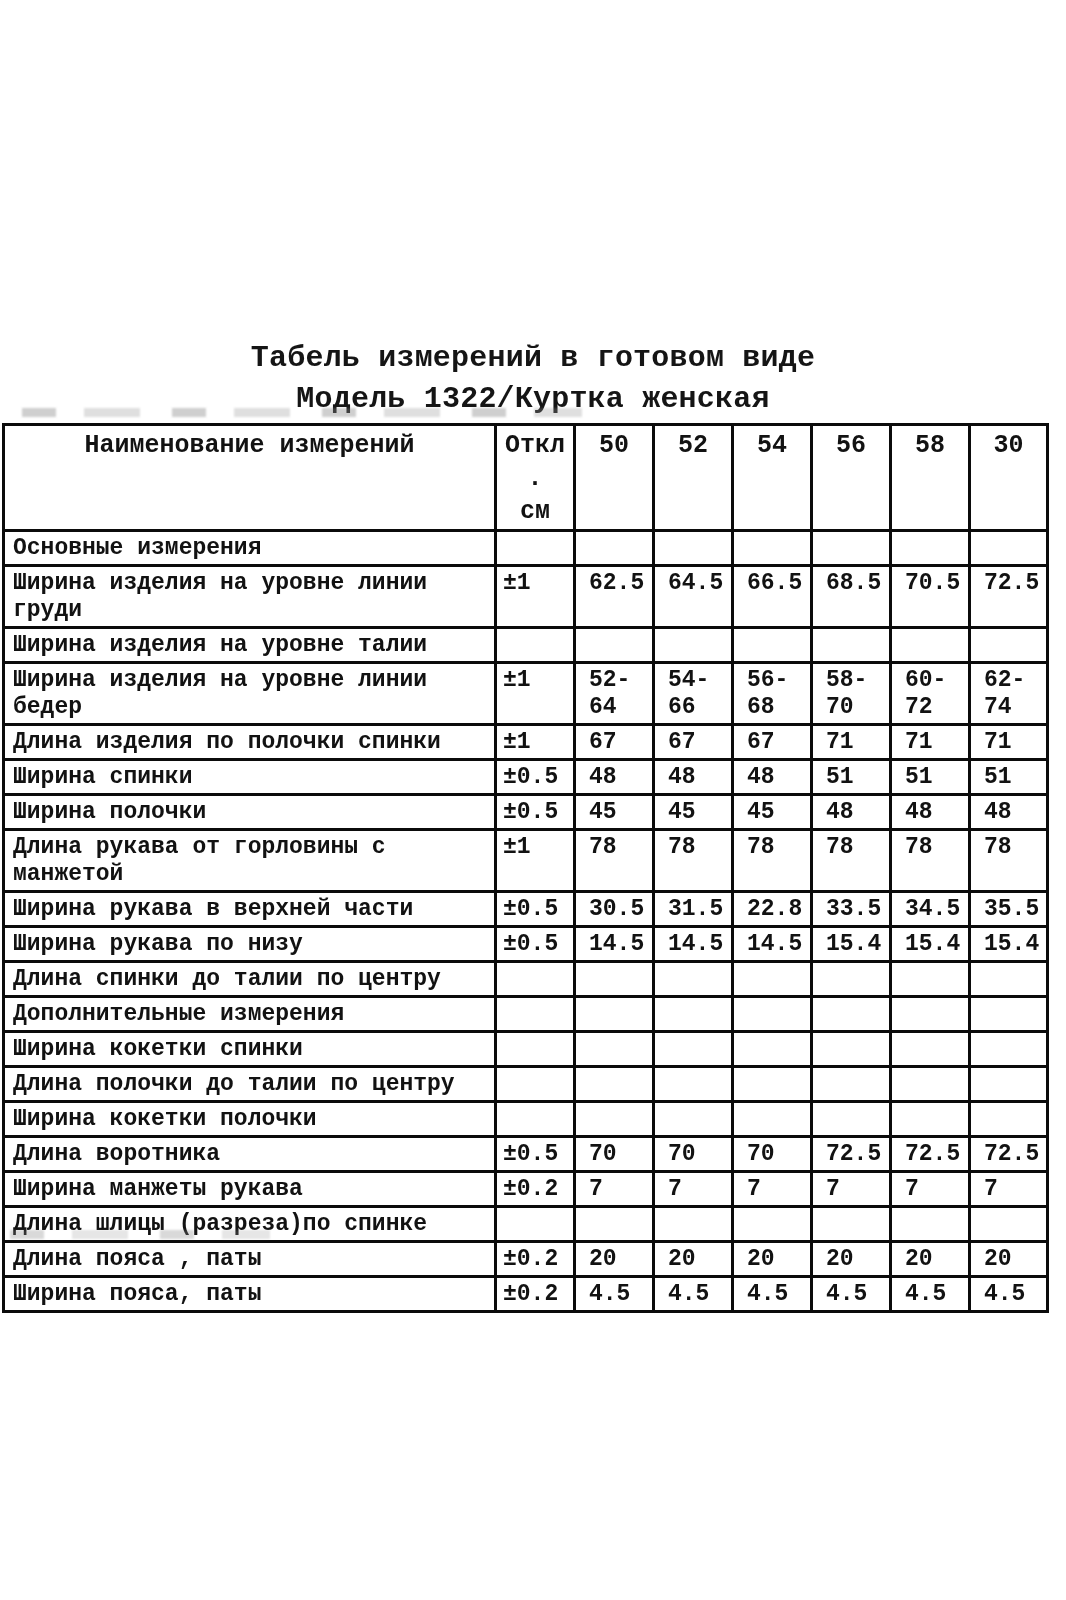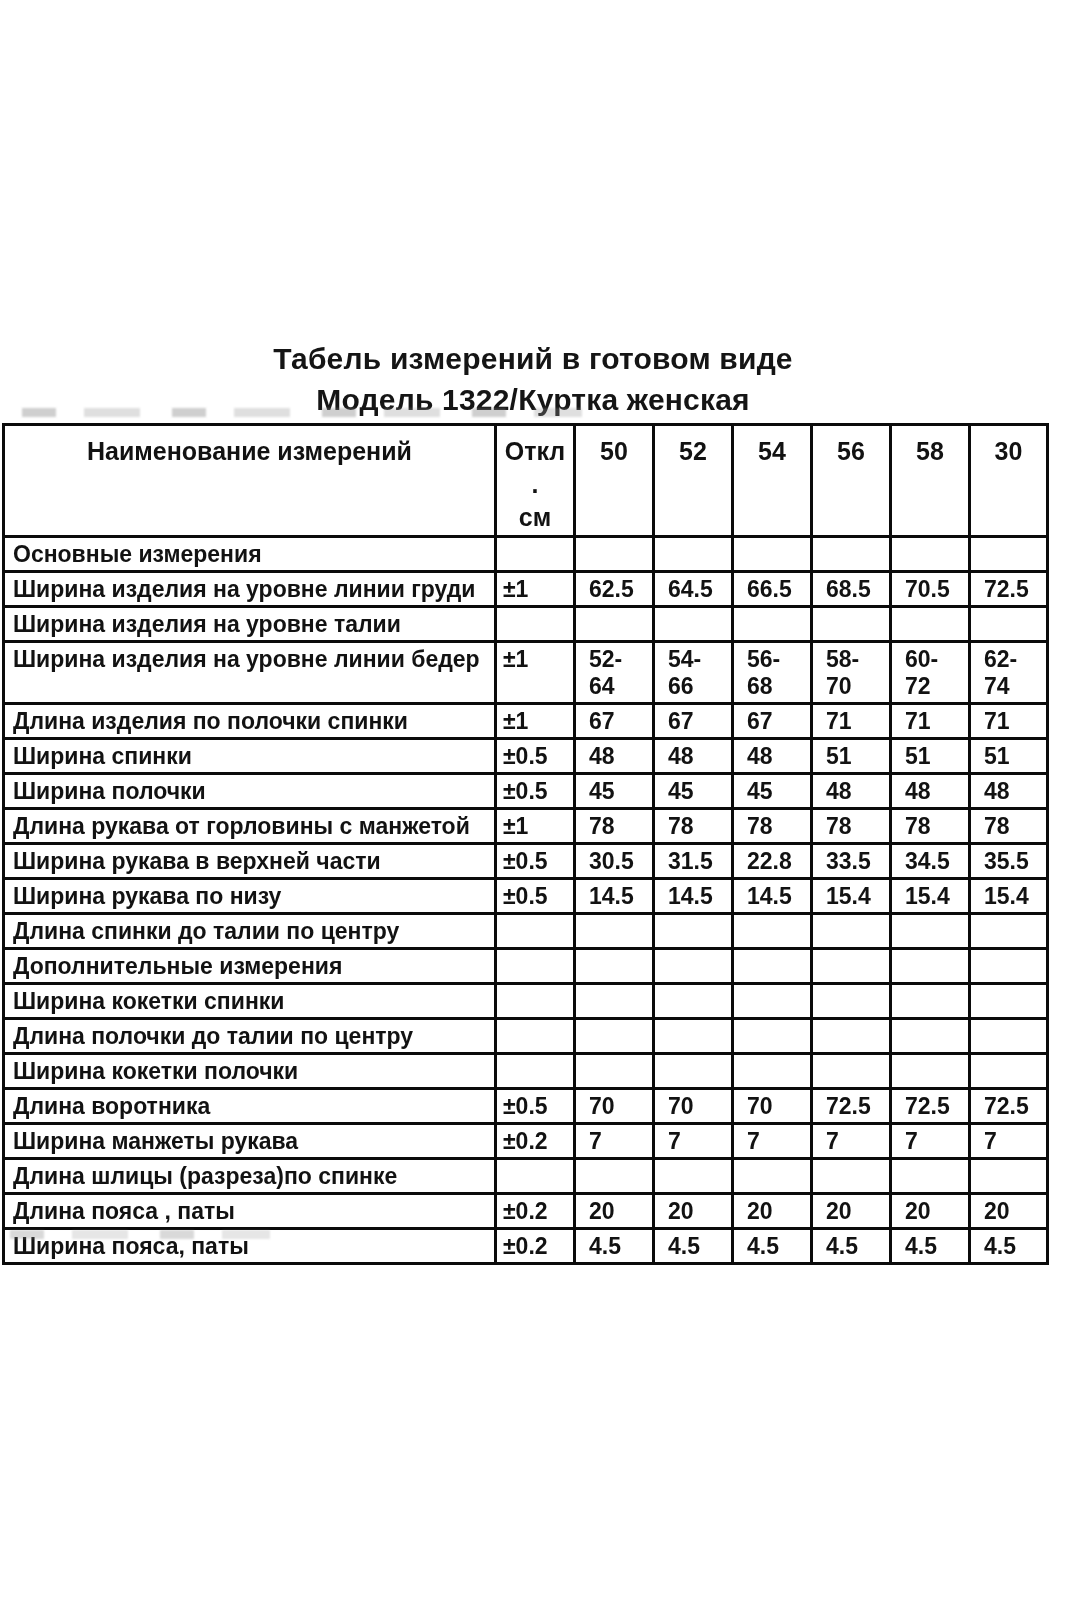--- a/index.html
+++ b/index.html
@@ -6,21 +6,21 @@
     margin: 0;
     padding: 0;
     background: #ffffff;
   }
   .page {
     position: relative;
     width: 1066px;
     height: 1600px;
     background: #ffffff;
     color: #121212;
-    font-family: Liberation Sans, sans-serif;
+    font-family: Liberation Mono, monospace;
     font-weight: 700;
     overflow: hidden;
   }
   .titles {
     padding-top: 338px;
     text-align: center;
   }
   .title-line {
     font-size: 30px;
     line-height: 41px;
@@ -50,21 +50,21 @@
   .meas th, .meas td {
     border: 3px solid #0b0b0b;
     vertical-align: top;
     font-weight: 700;
     overflow: hidden;
   }
   .meas thead th {
     height: 88px;
     font-size: 25px;
     line-height: 33px;
-    padding-top: 9px;
+    padding-top: 3px;
   }
   th.name-h { text-align: center; }
   th.dev-h  { text-align: center; white-space: pre-line; }
   th.size-h { text-align: center; }
 
   .meas tbody td {
     height: 27px;
     font-size: 23px;
     line-height: 27px;
     padding-top: 3px;

